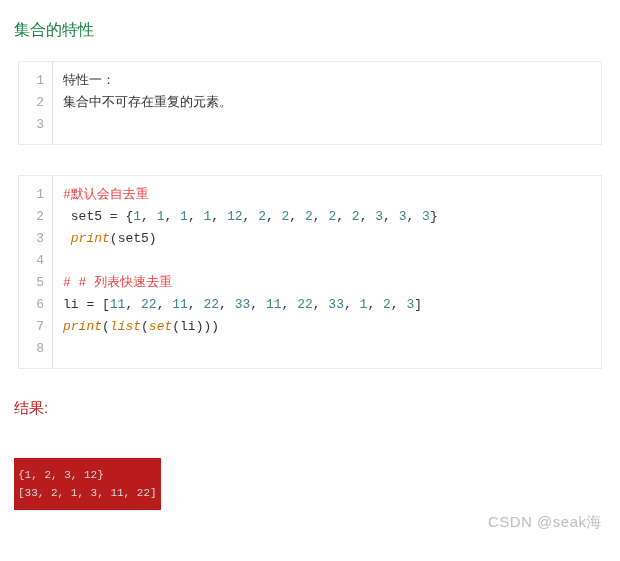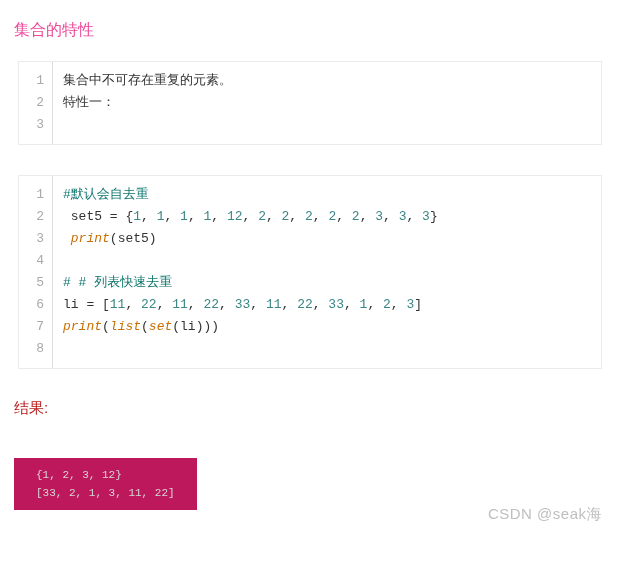--- a/index.html
+++ b/index.html
@@ -7,21 +7,21 @@
     margin: 0;
     padding: 14px;
     font-family: -apple-system, "PingFang SC", "Microsoft YaHei", Arial, sans-serif;
     background: #fff;
     width: 620px;
     color: #333;
     position: relative;
   }
   .heading {
     font-size: 16px;
-    color: #ec4899;
+    color: #15803d;
     margin: 6px 0 20px 0;
   }
   .code-block {
     margin: 12px 4px 30px 4px;
     background: #fff;
     border: 1px solid #eaeaea;
     display: flex;
     font-size: 13px;
     line-height: 22px;
   }
@@ -39,63 +39,63 @@
   .gutter div { height: 22px; }
   .code {
     padding: 8px 10px;
     font-family: Consolas, "Courier New", monospace;
     white-space: pre;
     overflow-x: auto;
     flex: 1;
     color: #333;
   }
   .code .line { height: 22px; display: block; }
-  .tok-cmt { color: #0f766e; }
+  .tok-cmt { color: #ef4444; }
   .tok-num { color: #3b8686; }
   .tok-fn  { color: #c96e00; font-style: italic; }
   .result-label {
     font-size: 15px;
     color: #b91c1c;
     margin: 10px 0 40px 0;
   }
   .terminal {
-    background: #be185d;
+    background: #b91c1c;
     color: #d8d8d8;
-    padding: 8px 22px;
+    padding: 8px 4px;
     font-size: 11px;
     line-height: 18px;
     font-family: Consolas, "Courier New", monospace;
     display: inline-block;
     margin: 0 0 20px 0;
     white-space: pre;
   }
   .watermark {
     position: absolute;
     right: 18px;
-    bottom: 20px;
+    bottom: 12px;
     color: rgba(180,180,180,0.85);
     font-size: 15px;
     letter-spacing: 0.5px;
   }
 </style>
 </head>
 <body>
 
 
 
 <div class="heading">集合的特性</div>
 
 
 <div class="code-block">
   <div class="gutter" id="gutter1">
       <div>1</div>
       <div>2</div>
       <div>3</div>
     </div>
-  <div class="code" id="code1"><span class="line">集合中不可存在重复的元素。</span><span class="line">特性一：</span><span class="line"></span></div>
+  <div class="code" id="code1"><span class="line">特性一：</span><span class="line">集合中不可存在重复的元素。</span><span class="line"></span></div>
 </div>
 
 
 <div class="code-block second-block">
   <div class="gutter" id="gutter2">
       <div>1</div>
       <div>2</div>
       <div>3</div>
       <div>4</div>
       <div>5</div>

